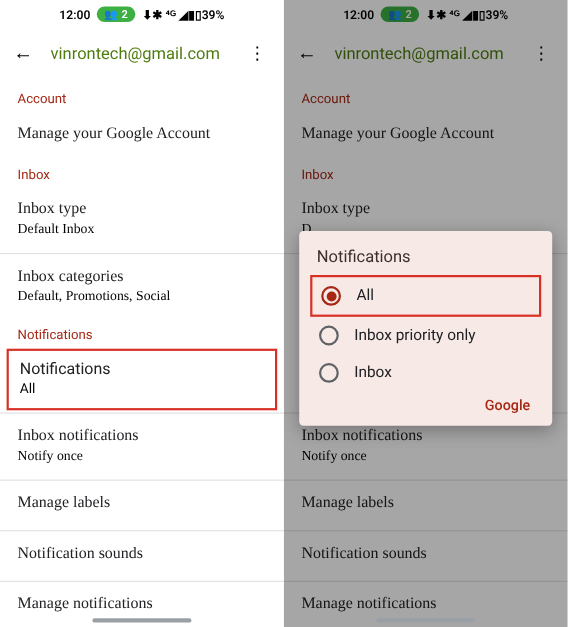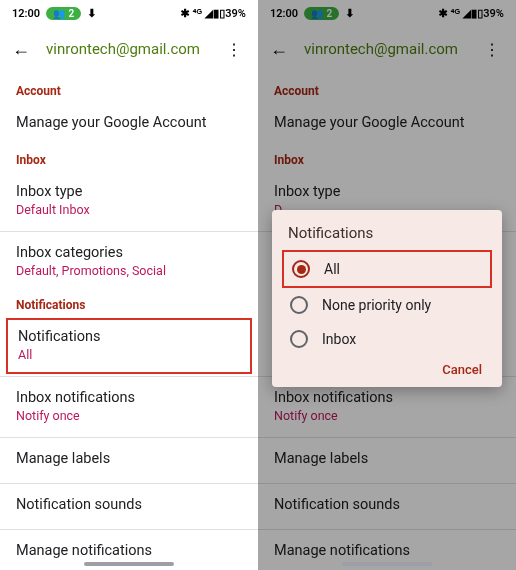--- a/index.html
+++ b/index.html
@@ -1,34 +1,34 @@
 <!DOCTYPE html>
 <html><head>
 <meta charset="utf-8">
 <style>
   * { box-sizing: border-box; margin: 0; padding: 0; }
   body { font-family: -apple-system, Roboto, sans-serif; background: #f0f0f0; }
   .container { display: flex; width: 516px; height: 570px; }
   .screen { width: 258px; height: 570px; background: #fff; position: relative; overflow: hidden; }
   .screen.right { background: #fff; }
   .dimmer { position: absolute; inset: 0; background: rgba(0,0,0,0.35); z-index: 5; }
-  .status-bar { display: flex; justify-content: space-between; align-items: center; padding: 4px 12px 2px 12px; height: 24px; font-size: 11px; font-weight: 600; position: relative; z-index: 2; }
+  .status-bar { display: flex; justify-content: center; align-items: center; padding: 4px 12px 2px 12px; height: 24px; font-size: 11px; font-weight: 600; position: relative; z-index: 2; }
   .status-left { display: flex; align-items: center; gap: 6px; }
   .status-right { display: flex; align-items: center; gap: 3px; }
   .pill { background: #3cb043; color: #fff; border-radius: 10px; padding: 1px 7px; font-size: 10px; display: inline-flex; align-items: center; gap: 3px; }
   .bolt { font-size: 11px; }
   .header { display: flex; align-items: center; padding: 10px 8px 12px 8px; gap: 12px; position: relative; z-index: 2; }
   .back-arrow { font-size: 18px; padding: 4px; }
   .header-title { flex: 1; font-size: 15px; color: #4d7c0f; }
   .more { font-size: 16px; padding: 4px 8px; }
   .content { position: relative; z-index: 2; }
-  .section-label { color: #a52714; font-size: 12px; font-weight: 700; padding: 8px 16px 6px 16px; }
-  .item { padding: 10px 16px 12px 16px; border-bottom: 0; }
+  .section-label { color: #a52714; font-size: 12px; font-weight: 400; padding: 8px 16px 6px 16px; }
+  .item { padding: 10px 16px 12px 16px; border-bottom: 0; font-family: Liberation Serif, serif; }
   .item-title { font-size: 14.5px; color: #202124; margin-bottom: 2px; }
-  .item-sub { font-size: 12.5px; color: #be185d; }
+  .item-sub { font-size: 12.5px; color: #000000; }
   .divider { height: 1px; background: #e0e0e0; margin: 2px 0; }
   .highlight { border: 2px solid #d93025; margin: 0 6px; padding: 8px 10px 10px 10px; }
   .gesture-bar { position: absolute; bottom: 4px; left: 50%; transform: translateX(-50%); width: 90px; height: 4px; background: #9aa0a6; border-radius: 2px; z-index: 20; }
   .dialog { position: absolute; left: 14px; right: 14px; top: 210px; background: #f7e9e6; border-radius: 4px; box-shadow: 0 4px 16px rgba(0,0,0,0.3); z-index: 10; padding: 14px 10px 8px 10px; }
   .dialog-title { font-size: 15px; color: #3c2f2c; padding: 0 6px 8px 6px; }
   .radio-row { display: flex; align-items: center; gap: 14px; padding: 8px 8px; font-size: 14px; color: #202124; }
   .radio-row.selected-row { border: 2px solid #d93025; }
   .radio { width: 18px; height: 18px; border: 2px solid #5f6368; border-radius: 50%; display: flex; align-items: center; justify-content: center; flex-shrink: 0; }
   .radio.selected { border-color: #a52714; }
   .radio.selected::after { content: ""; width: 9px; height: 9px; background: #a52714; border-radius: 50%; }
@@ -160,27 +160,27 @@
     <div class="dimmer"></div>
 
     <div class="dialog">
       <div class="dialog-title">Notifications</div>
       <div class="radio-row selected-row">
         <span class="radio selected"></span>
         <span>All</span>
       </div>
       <div class="radio-row">
         <span class="radio"></span>
-        <span>None priority only</span>
+        <span>Inbox priority only</span>
       </div>
       <div class="radio-row">
         <span class="radio"></span>
         <span>Inbox</span>
       </div>
       <div class="dialog-actions">
-        <span class="cancel">Cancel</span>
+        <span class="cancel">Google</span>
       </div>
     </div>
 
     <div class="gesture-bar"></div>
   </div>
 
 </div>
 
 </body></html>

